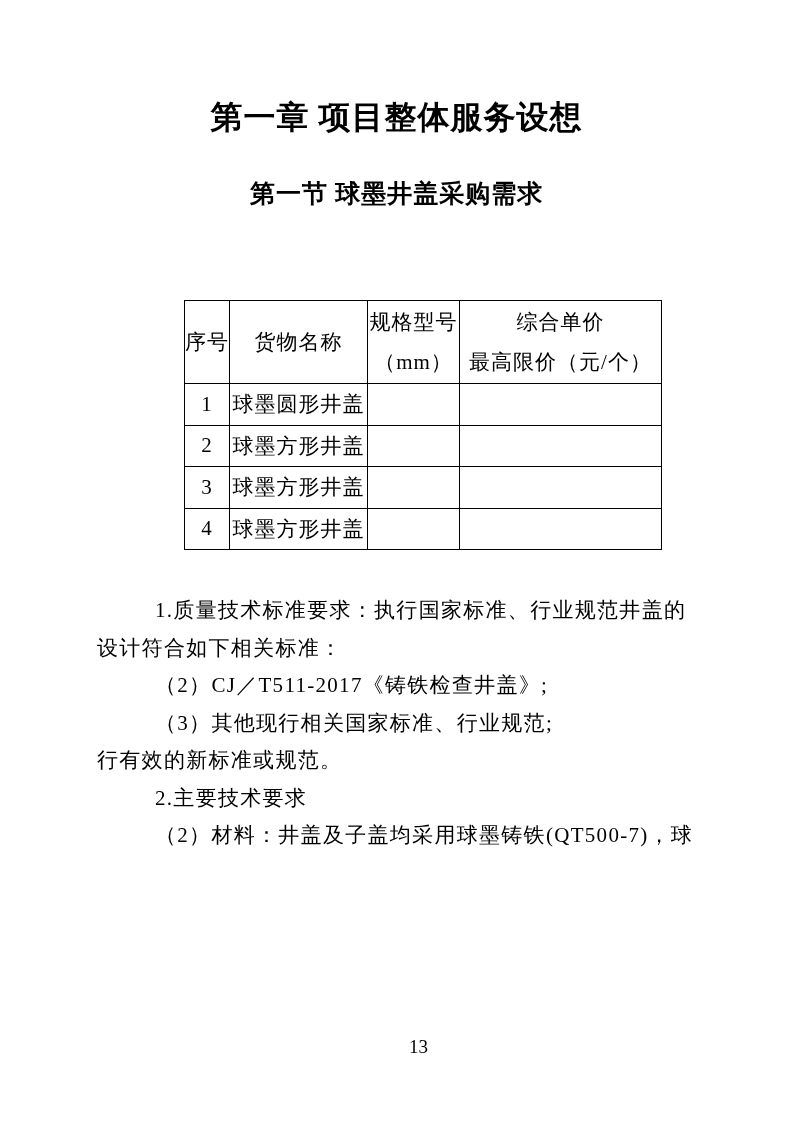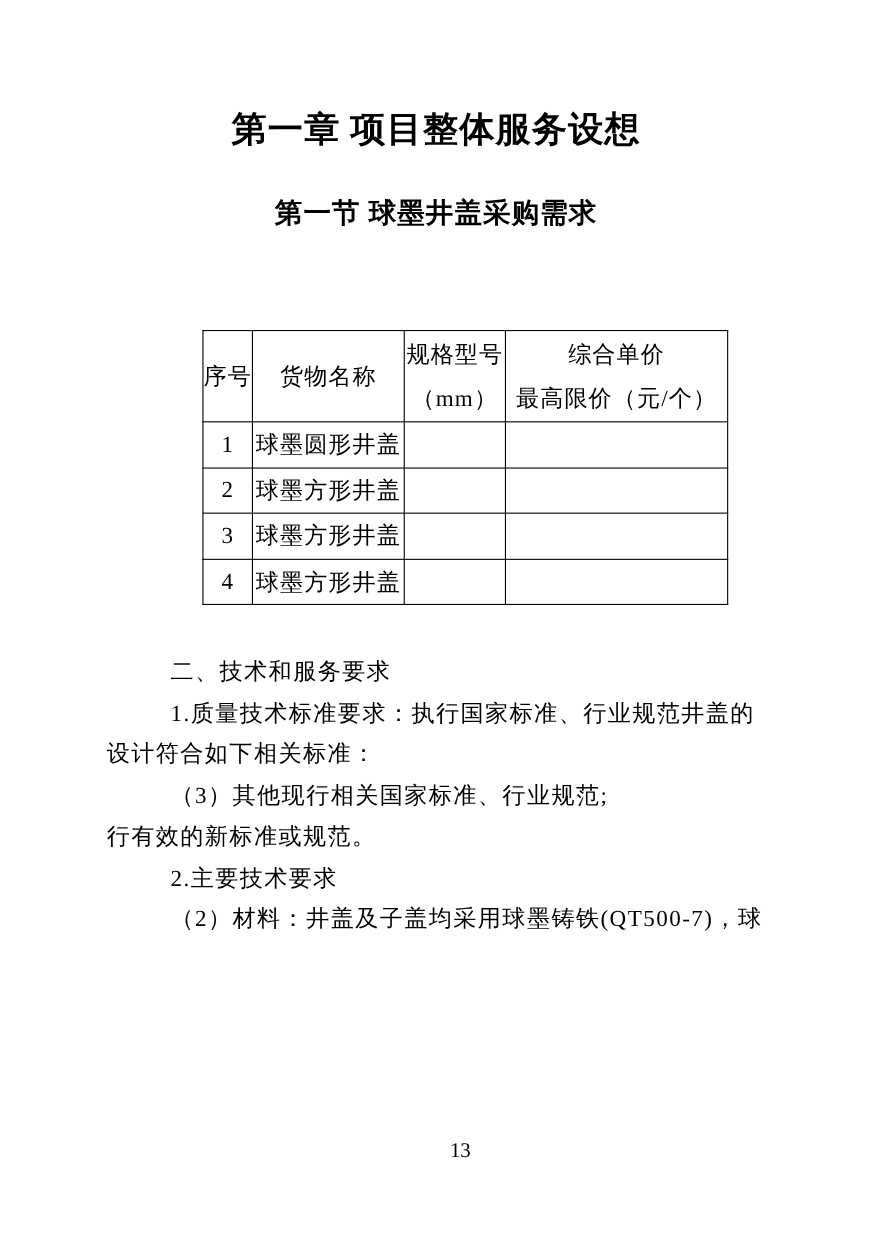--- a/index.html
+++ b/index.html
@@ -132,23 +132,23 @@
       <tr>
         <td>4</td>
         <td>球墨方形井盖</td>
         <td></td>
         <td></td>
       </tr>
     </tbody>
   </table>
 
   <div class="body-text">
-    <div class="ln indent">二、技术和服务要求</div>
     <div class="ln indent">1.质量技术标准要求：执行国家标准、行业规范井盖的</div>
     <div class="ln">设计符合如下相关标准：</div>
+    <div class="ln indent">（2）CJ／T511-2017《铸铁检查井盖》;</div>
     <div class="ln indent">（3）其他现行相关国家标准、行业规范;</div>
     <div class="ln">行有效的新标准或规范。</div>
     <div class="ln indent">2.主要技术要求</div>
     <div class="ln indent">（2）材料：井盖及子盖均采用球墨铸铁(QT500-7)，球</div>
   </div>
 
   <div class="page-number">13</div>
 
 </div>
 

